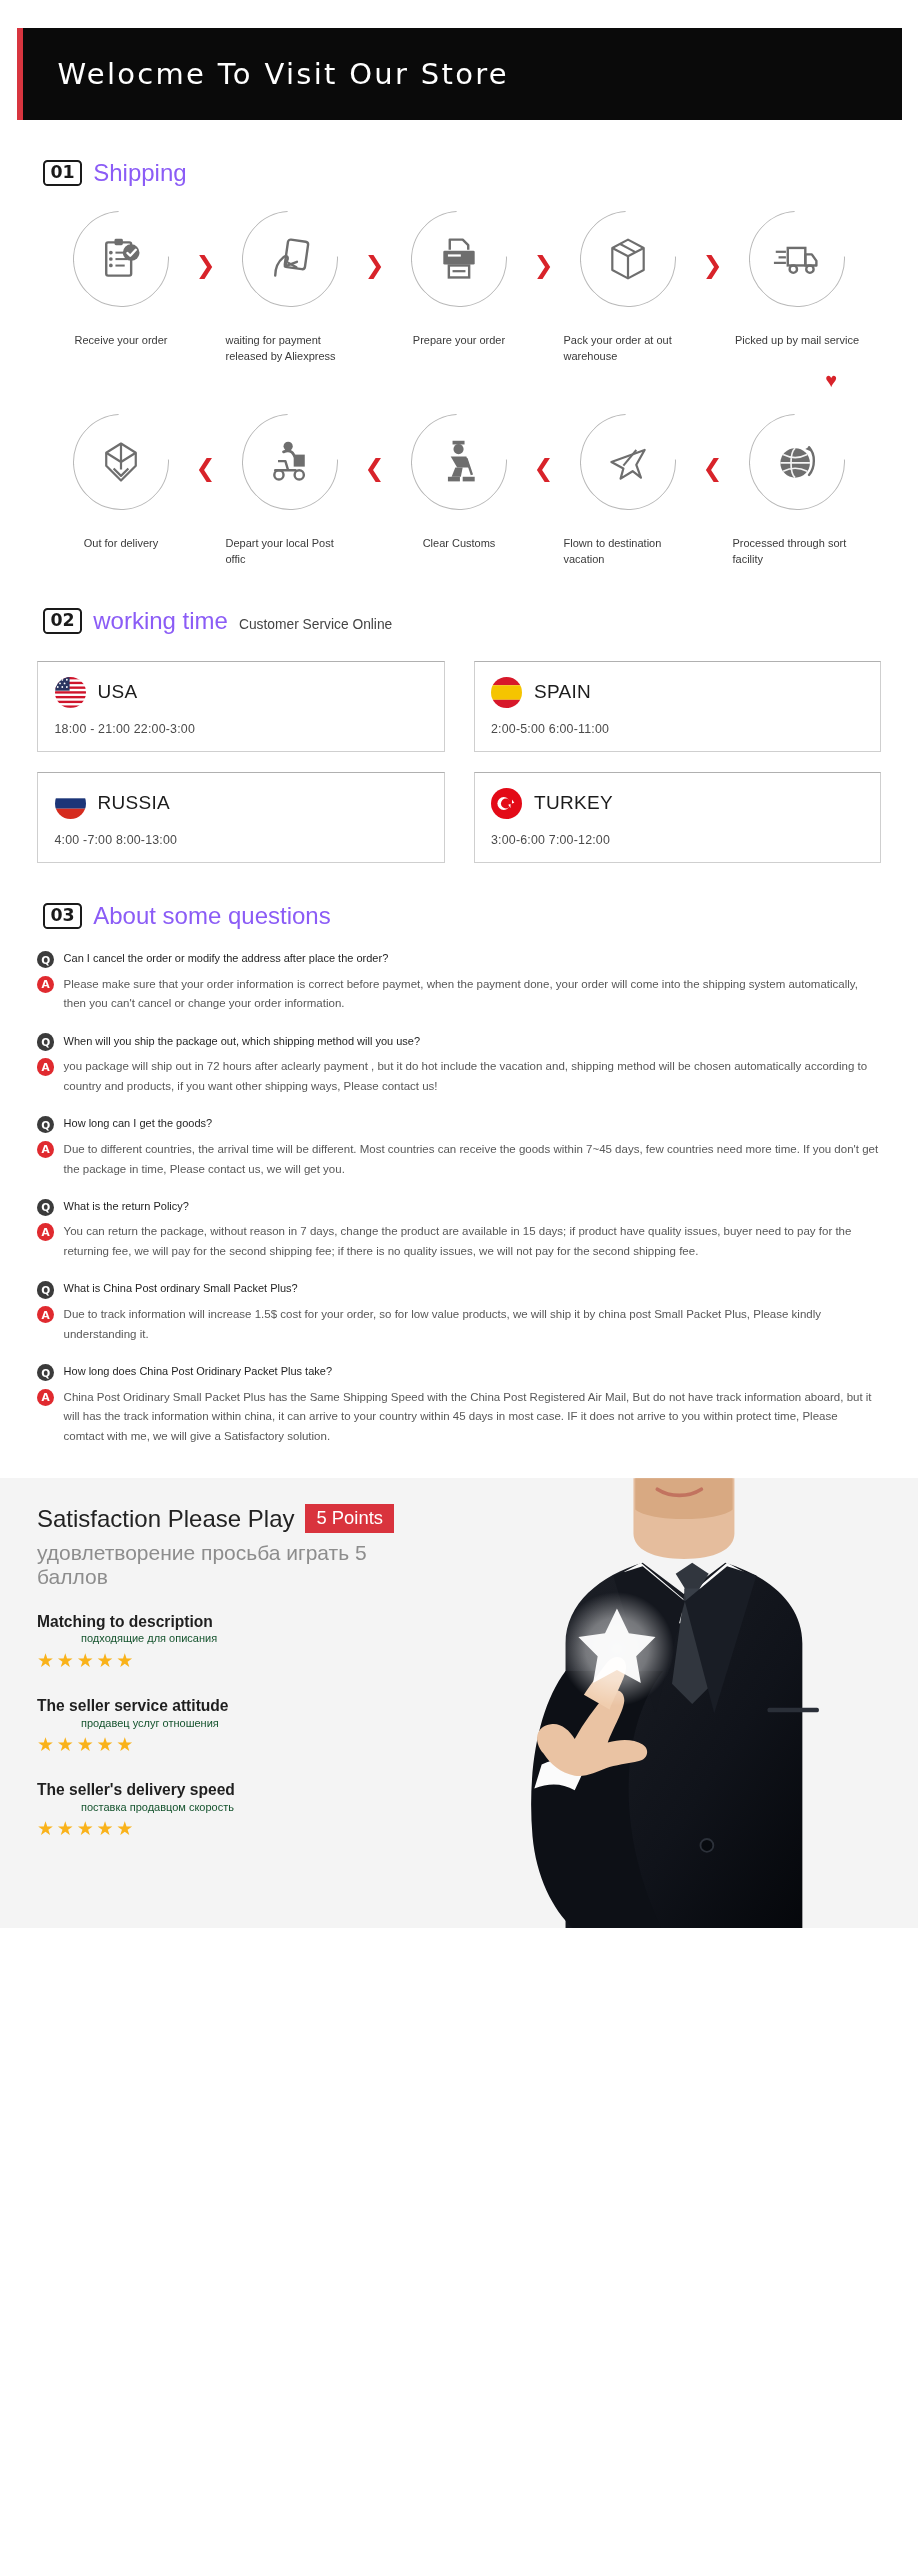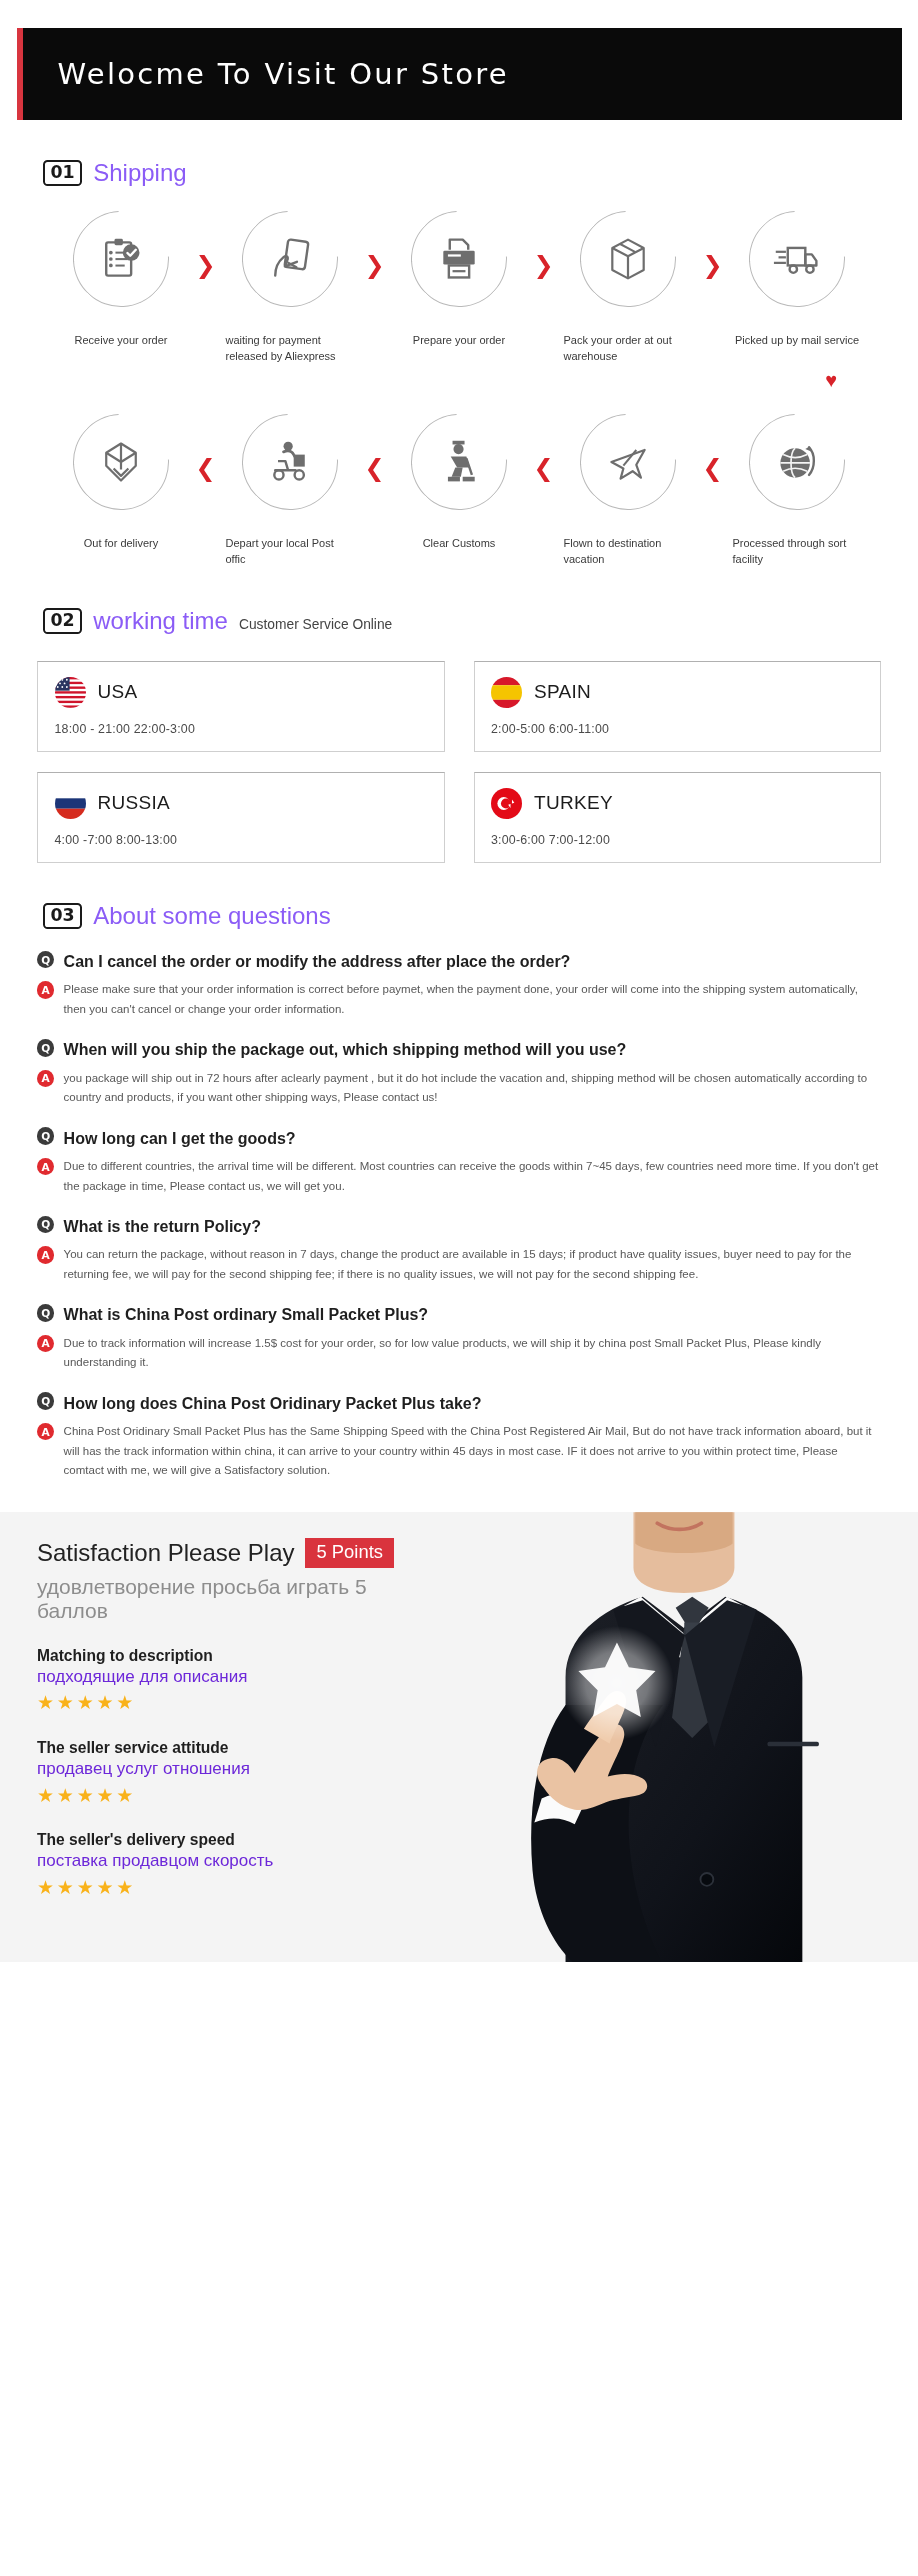--- a/index.html
+++ b/index.html
@@ -169,22 +169,22 @@
     font-weight: 700;
     display: flex;
     align-items: center;
     justify-content: center;
     margin-top: 0.9px;
     font-family: "DejaVu Sans", sans-serif;
   }
   .badge.q { background: #3b3b3b; }
   .badge.a { background: #e02a2f; }
   .q-text {
-    font-size: 16px;
-    font-weight: 700;
+    font-size: 11px;
+    font-weight: 400;
     color: #1f1f1f;
     line-height: 1.5;
   }
   .a-text {
     font-size: 11.5px;
     color: #585858;
     line-height: 1.72;
   }
   .line.ans { margin-top: 6.4px; }
 
@@ -225,23 +225,24 @@
     color: #8d8d8d;
     margin-top: 7.3px;
   }
   .rate-block { margin-top: 24px; }
   .rate-title {
     font-size: 15.6px;
     font-weight: 700;
     color: #1f1f1f;
   }
   .rate-sub {
-    font-size: 17px;
-    color: #6d28d9;
+    font-size: 11px;
+    color: #14532d;
     margin-top: 1.8px;
+    margin-left: 44px;
   }
   .stars {
     margin-top: 3.7px;
     color: #f9b21a;
     font-size: 19px;
     letter-spacing: 2.8px;
     line-height: 1.3;
     font-family: "DejaVu Sans", sans-serif;
   }
   .fb-photo {

